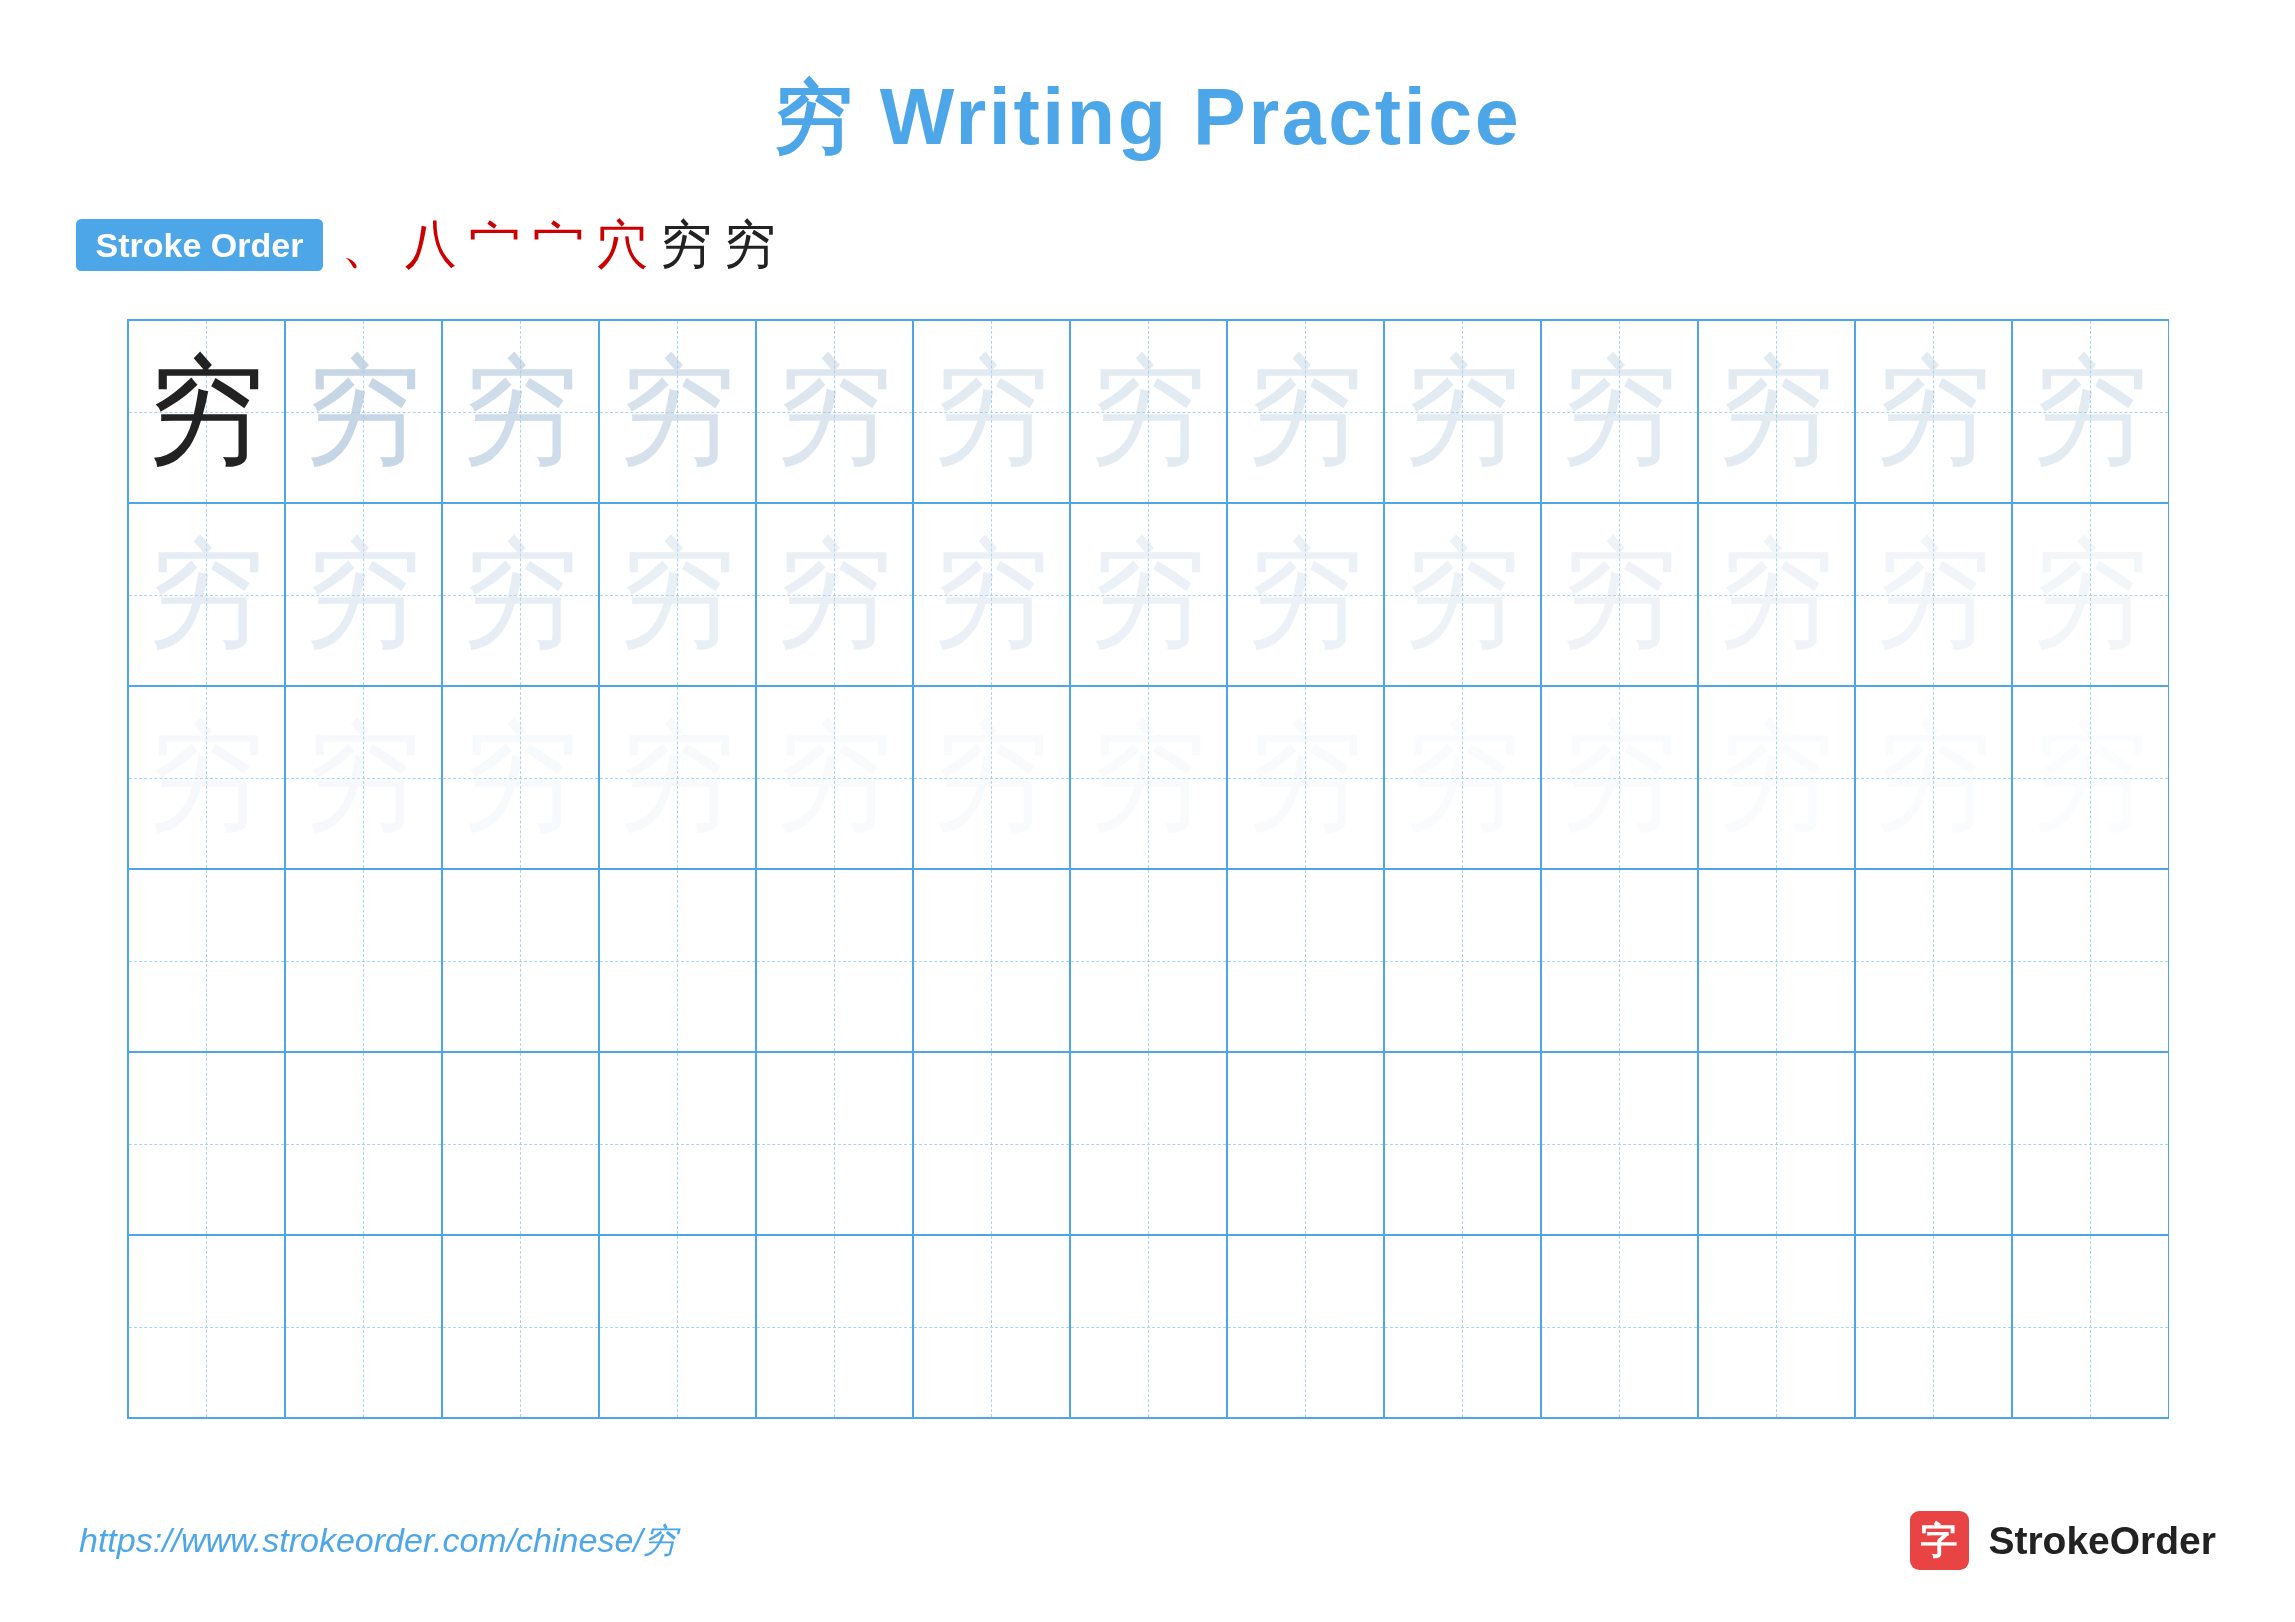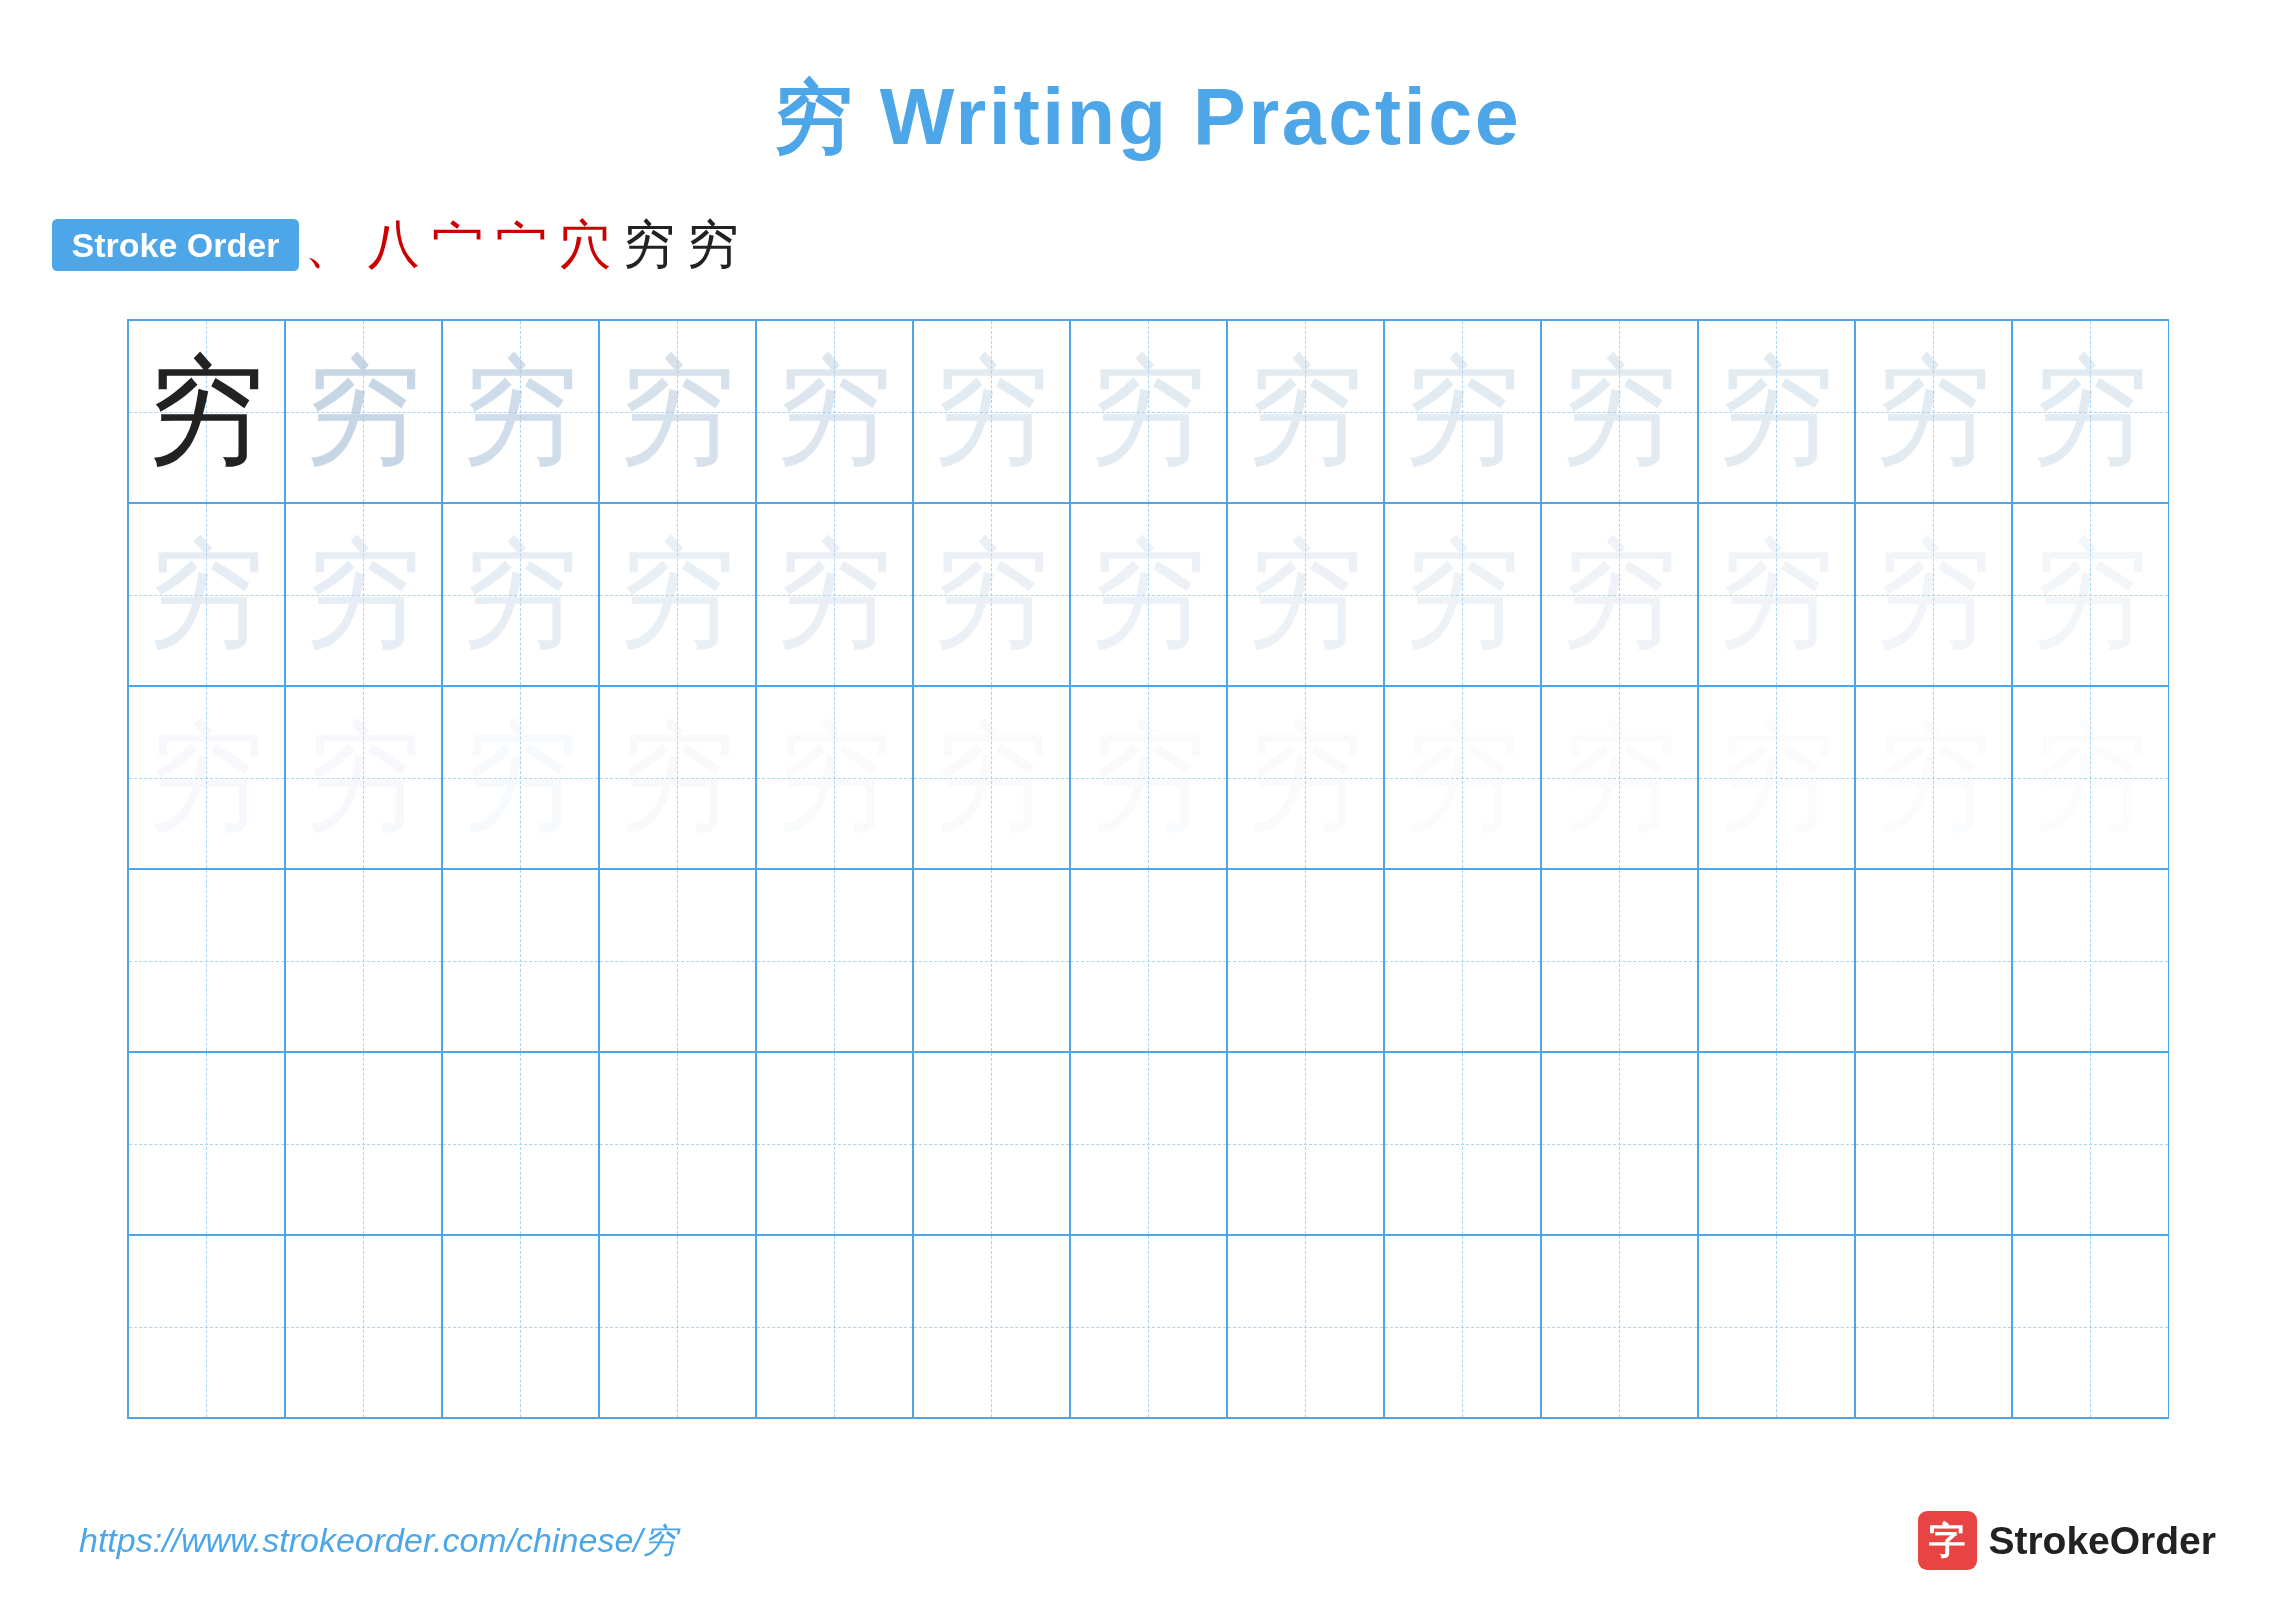--- a/index.html
+++ b/index.html
@@ -29,23 +29,23 @@
       color: #4da6e8;
       font-weight: bold;
       font-family: Arial, sans-serif;
       letter-spacing: 2.6px;
     }
 
     .stroke-order-row {
       display: flex;
       align-items: center;
       margin-top: 39px;
-      margin-left: 52px;
+      margin-left: 76px;
       align-self: flex-start;
-      gap: 5px;
+      gap: 18px;
     }
 
     .stroke-order-badge {
       background: #4da6e8;
       color: #fff;
       font-size: 34px;
       font-family: Arial, sans-serif;
       font-weight: bold;
       padding: 6.5px 19.6px;
       border-radius: 5.2px;
@@ -176,20 +176,21 @@
       font-size: 37px;
       font-family: 'SimSun', serif;
       font-weight: bold;
     }
 
     .logo-text {
       font-size: 39px;
       font-weight: bold;
       color: #222;
       font-family: Arial, sans-serif;
+      margin-left: 8px;
     }
   </style>
 </head>
 <body>
 
 <div class="page">
 
   <h1 class="title">
     <span>穷 Writing Practice</span>
   </h1>

